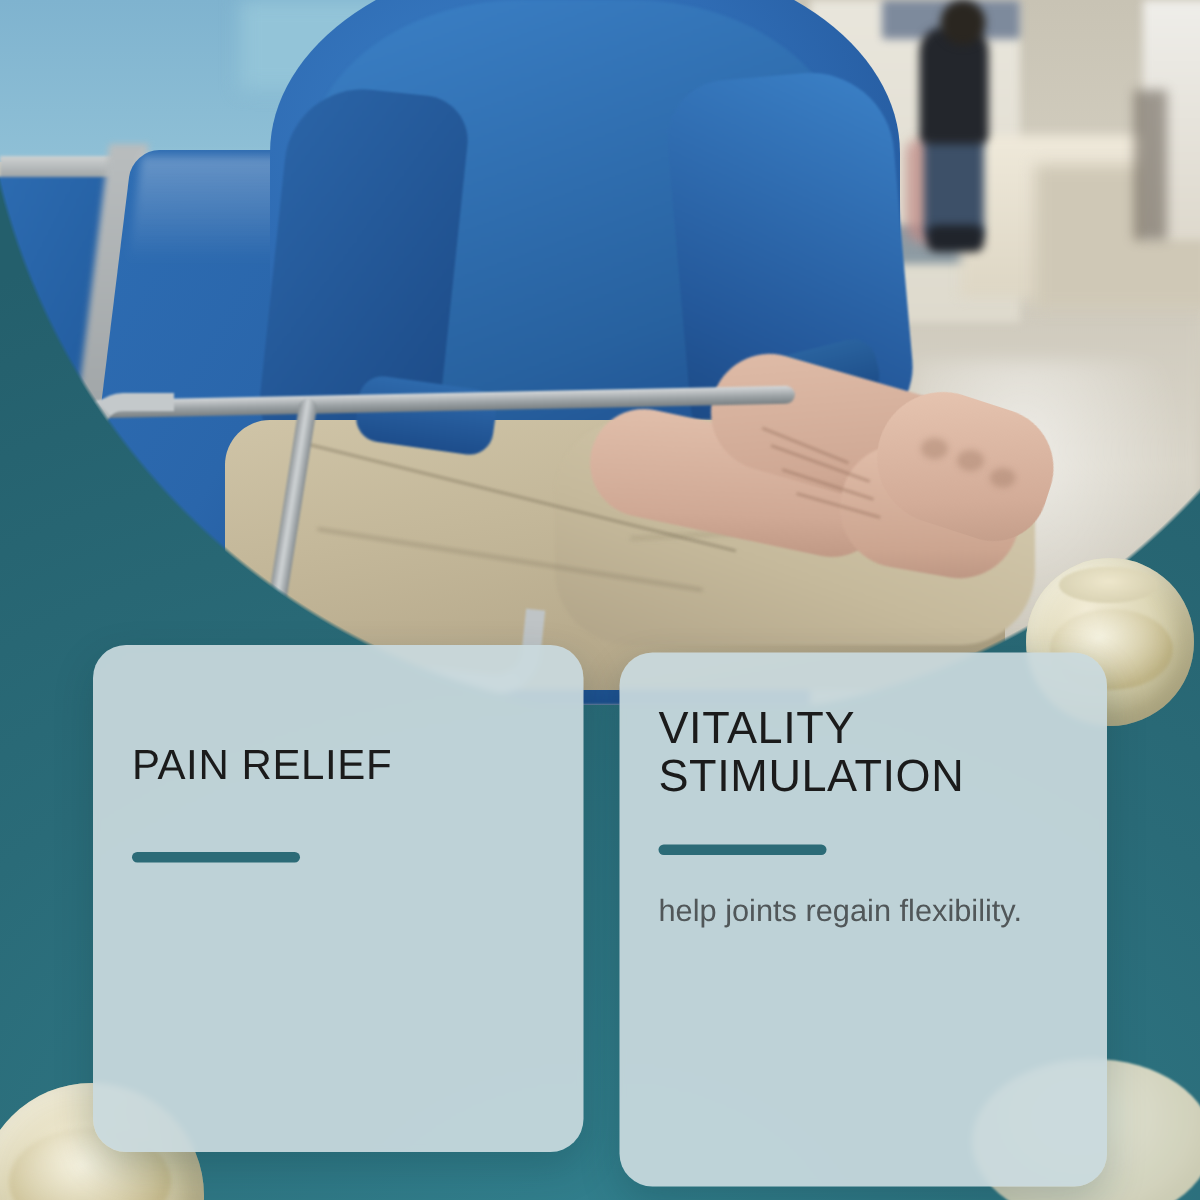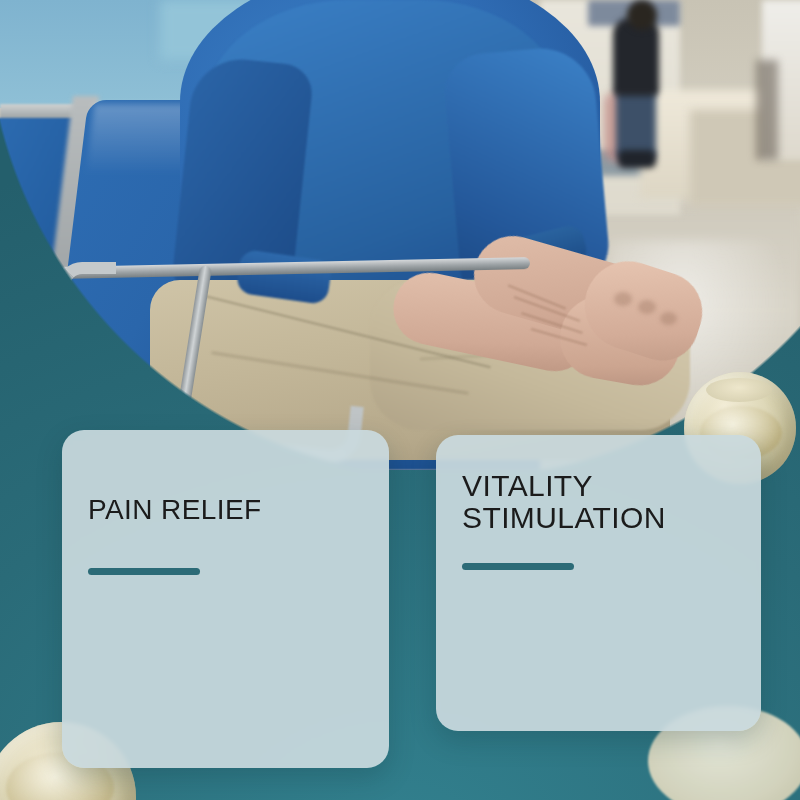--- a/index.html
+++ b/index.html
@@ -189,21 +189,21 @@
 
   
   .card{
     position:absolute;
     background:rgba(201,217,222,.93);
     border-radius:22px;
     backdrop-filter:blur(2px);
     box-shadow:0 10px 26px rgba(12,48,56,.22);
   }
   .card-left{left:62px;top:430px;width:327px;height:338px;}
-  .card-right{left:436px;top:435px;width:325px;height:296px;}
+  .card-right{left:413px;top:435px;width:325px;height:356px;}
 
   .card-inner{position:absolute;left:0;top:0;right:0;bottom:0;padding:0 26px;}
   .card-title{
     margin:0;color:#1b1b1b;font-weight:400;letter-spacing:.4px;line-height:1.08;
   }
   .card-left .card-title{font-size:28px;padding-top:65px;}
   .card-right .card-title{font-size:30px;padding-top:35px;}
   .divider{
     width:112px;height:7px;border-radius:4px;background:#2c6b77;
   }
@@ -299,16 +299,17 @@
     <div class="card-inner">
       <h2 class="card-title">PAIN RELIEF</h2>
       <div class="divider"></div>
     </div>
   </div>
 
   <div class="card card-right">
     <div class="card-inner">
       <h2 class="card-title">VITALITY STIMULATION</h2>
       <div class="divider"></div>
+      <p class="card-body">help joints regain flexibility.</p>
     </div>
   </div>
 
 </div>
 
 </body></html>

